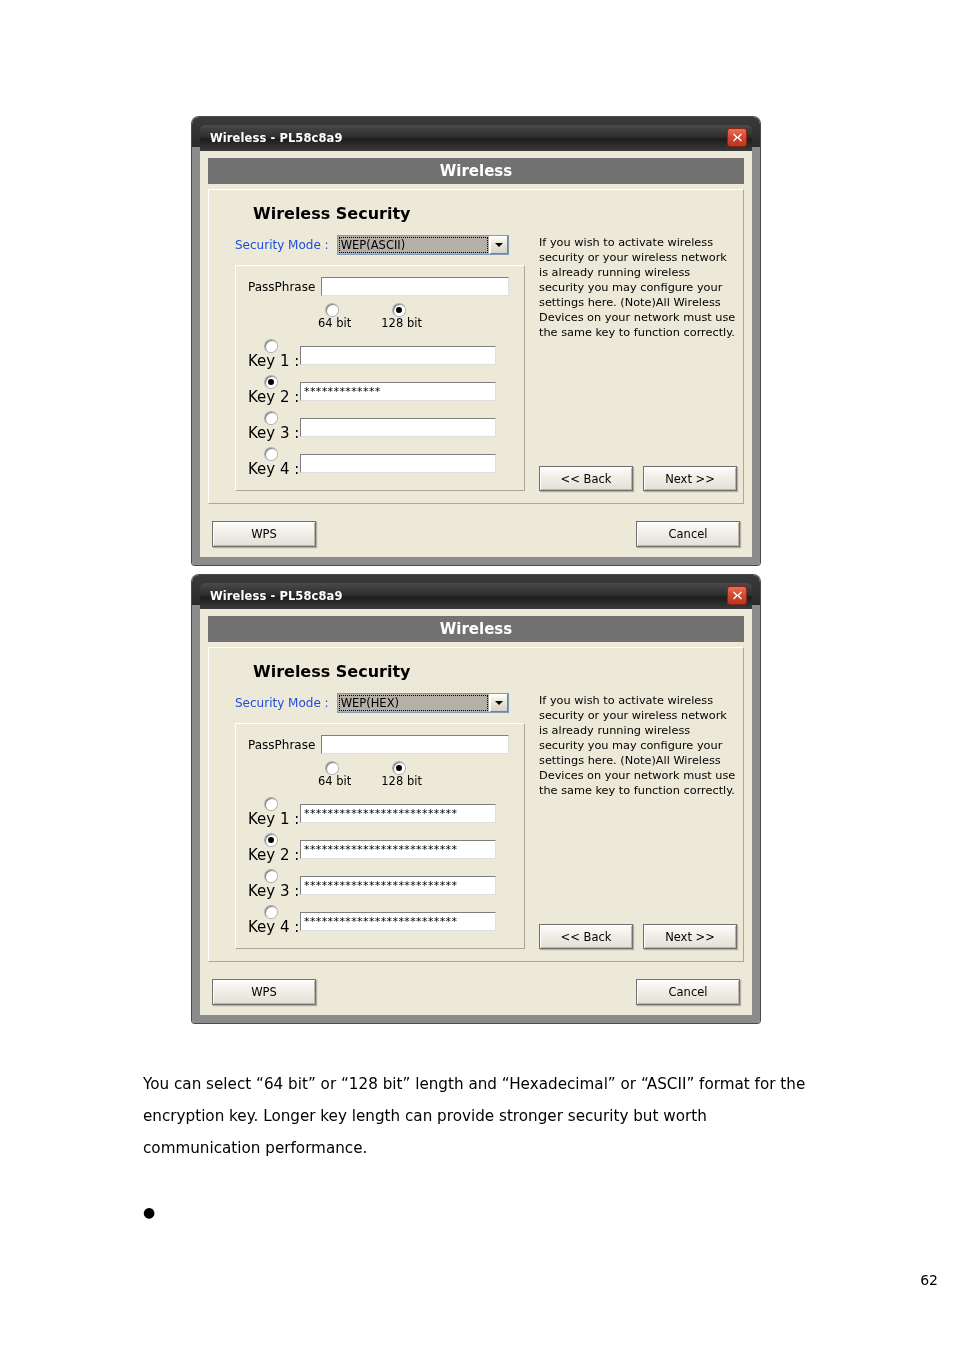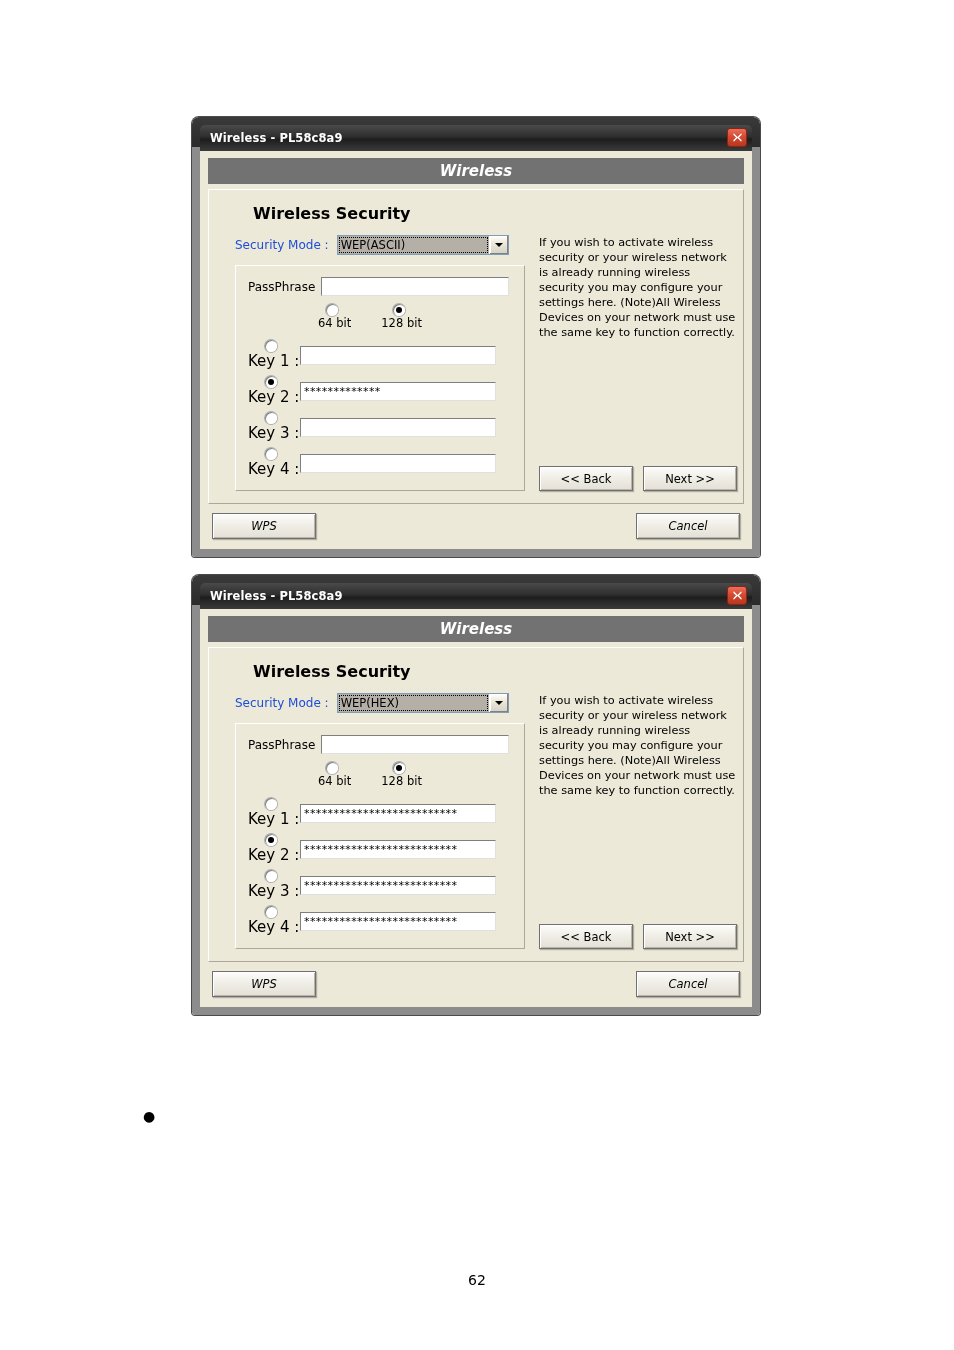--- a/index.html
+++ b/index.html
@@ -75,30 +75,29 @@
     display: flex;
     align-items: center;
     justify-content: center;
     margin: 1px 2px 5px 2px;
   }
   .banner-text {
     color: #ffffff;
     font-size: 15px;
     font-weight: bold;
     font-family: "DejaVu Sans", sans-serif;
-    font-style: italic;
   }
 
   
   .panel {
     background: #ece9d8;
     border: 1px solid #aca899;
     border-top-color: #ffffff;
     border-left-color: #ffffff;
-    margin: 0 2px 3px 2px;
+    margin: 0 2px 11px 2px;
     padding: 12px 16px 12px 16px;
     box-sizing: border-box;
     position: relative;
   }
   .panel-heading {
     font-size: 16px;
     font-weight: bold;
     color: #000000;
     margin: 2px 0 12px 28px;
     font-family: "DejaVu Sans", sans-serif;
@@ -283,21 +282,20 @@
     justify-content: flex-end;
   }
   .btn-nav { width: 94px; height: 25px; }
 
   .footer-bar {
     display: flex;
     justify-content: space-between;
     align-items: flex-end;
     margin: 0 2px;
     padding: 6px 4px 4px 4px;
-    font-style: italic;
   }
   .btn-wps { width: 104px; height: 26px; }
   .btn-cancel { width: 104px; height: 26px; }
 
   
   .prose {
     position: absolute;
     left: 143px;
     top: 1068px;
     width: 670px;
@@ -320,23 +318,23 @@
     width: 34px;
     flex: none;
     font-size: 14px;
     line-height: 32px;
   }
   .bullet-text b { font-weight: bold; }
 
   .page-number {
     position: absolute;
     left: 0;
-    right: 0;
+    right: 16px;
     top: 1272px;
-    text-align: center;
+    text-align: right;
     font-size: 14px;
     color: #000;
     font-family: "DejaVu Sans", sans-serif;
   }
 </style>
 </head>
 <body>
 
 <div class="dialog dlg1">
 
@@ -540,18 +538,19 @@
 
     <div class="footer-bar">
       <div class="btn btn-wps">WPS</div>
       <div class="btn btn-cancel">Cancel</div>
     </div>
 
   </div>
 </div>
 
 <div class="prose">
+  <p>You can select “64 bit” or “128 bit” length and “Hexadecimal” or “ASCII” format for the encryption key. Longer key length can provide stronger security but worth communication performance.</p>
   <div class="bullet-row">
     <span class="bullet-dot">●</span>
   </div>
 </div>
 
 <div class="page-number">62</div>
 
 </body></html>

